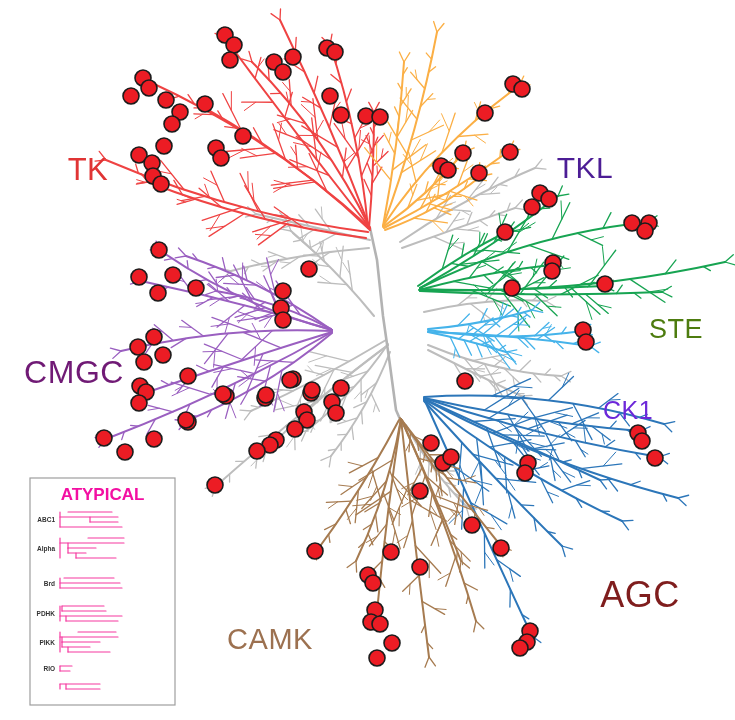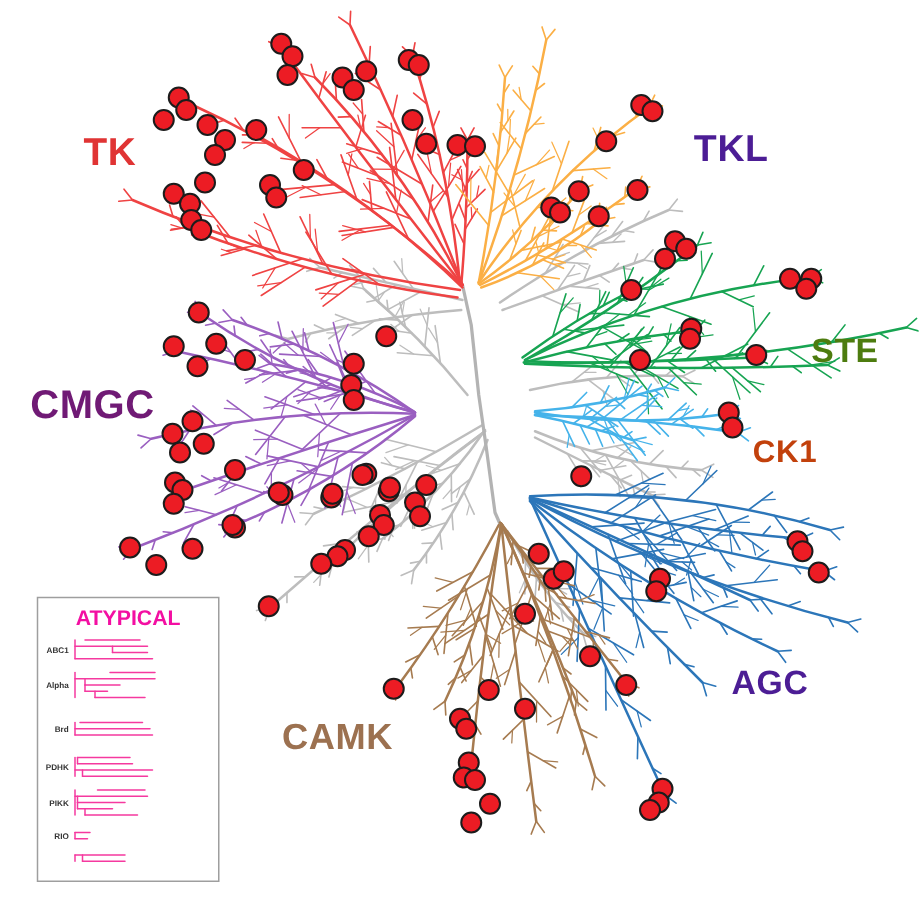--- a/index.html
+++ b/index.html
@@ -1,20 +1,20 @@
 <!DOCTYPE html>
 <html><head>
 <meta charset="utf-8">
 <style>
   html,body{margin:0;padding:0;background:#ffffff;}
   .figure{position:relative;width:735px;height:720px;background:#ffffff;overflow:hidden;
           font-family:"Liberation Sans",sans-serif;}
   .figure svg{position:absolute;left:0;top:0;}
-  .group-label{position:absolute;transform:translate(-50%,-50%);font-weight:bold;
-               letter-spacing:0.5px;white-space:nowrap;user-select:none;}
+  .group-label{position:absolute;transform:translate(-50%,-50%);font-weight:normal;
+               letter-spacing:0.5px;white-space:nowrap;user-select:none;margin-top:48px;}
 </style>
 </head>
 <body>
 
 <div class="figure">
   <svg width="735" height="720" viewBox="0 0 735 720" xmlns="http://www.w3.org/2000/svg">
       <path d="M 370 240 Q 313.0542273876723 226.76223376174457 256 214" fill="none" stroke="#bdbdbd" stroke-width="2" stroke-linecap="round"></path>
       <line x1="256" y1="214" x2="245.42819735454776" y2="217.0392414885311" stroke="#bdbdbd" stroke-width="1.3" stroke-linecap="round"></line>
       <line x1="256" y1="214" x2="247.73059712505597" y2="206.74624400108004" stroke="#bdbdbd" stroke-width="1.3" stroke-linecap="round"></line>
       <line x1="338.10186448270946" y1="232.6241326527354" x2="310.7233350227736" y2="247.52839857894674" stroke="#bdbdbd" stroke-width="1.3" stroke-linecap="round"></line>
@@ -1132,18 +1132,18 @@
       <text x="55" y="671" text-anchor="end" font-family="&quot;Liberation Sans&quot;,sans-serif" font-size="6.5" font-weight="bold" fill="#333333">RIO</text>
       <line x1="60" y1="684" x2="60" y2="689" stroke="#f5399f" stroke-width="1.2" stroke-linecap="round"></line>
       <line x1="60" y1="684" x2="100" y2="684" stroke="#f5399f" stroke-width="1.2" stroke-linecap="round"></line>
       <line x1="66" y1="689" x2="100" y2="689" stroke="#f5399f" stroke-width="1.2" stroke-linecap="round"></line>
       <line x1="66" y1="684" x2="66" y2="689" stroke="#f5399f" stroke-width="1.2" stroke-linecap="round"></line>
     </svg>
   <div>
       <div class="group-label" style="left: 88px; top: 122px; font-size: 31px; color: rgb(224, 52, 52);">TK</div>
       <div class="group-label" style="left: 585px; top: 120px; font-size: 30px; color: #4c1d95;">TKL</div>
       <div class="group-label" style="left: 676px; top: 281px; font-size: 27px; color: #4d7c0f;">STE</div>
-      <div class="group-label" style="left: 628px; top: 362px; font-size: 25px; color: #c2410c;">CK1</div>
-      <div class="group-label" style="left: 616px; top: 547px; font-size: 27px; color: #4c1d95;">AGC</div>
+      <div class="group-label" style="left: 628px; top: 362px; font-size: 25px; color: #6d28d9;">CK1</div>
+      <div class="group-label" style="left: 640px; top: 547px; font-size: 36px; color: #7f1d1d;">AGC</div>
       <div class="group-label" style="left: 270px; top: 591px; font-size: 29px; color: rgb(156, 113, 80); text-align: right;">CAMK</div>
       <div class="group-label" style="left: 74px; top: 324px; font-size: 32px; color: #701a75;">CMGC</div>
     </div>
 </div>
 
 </body></html>

